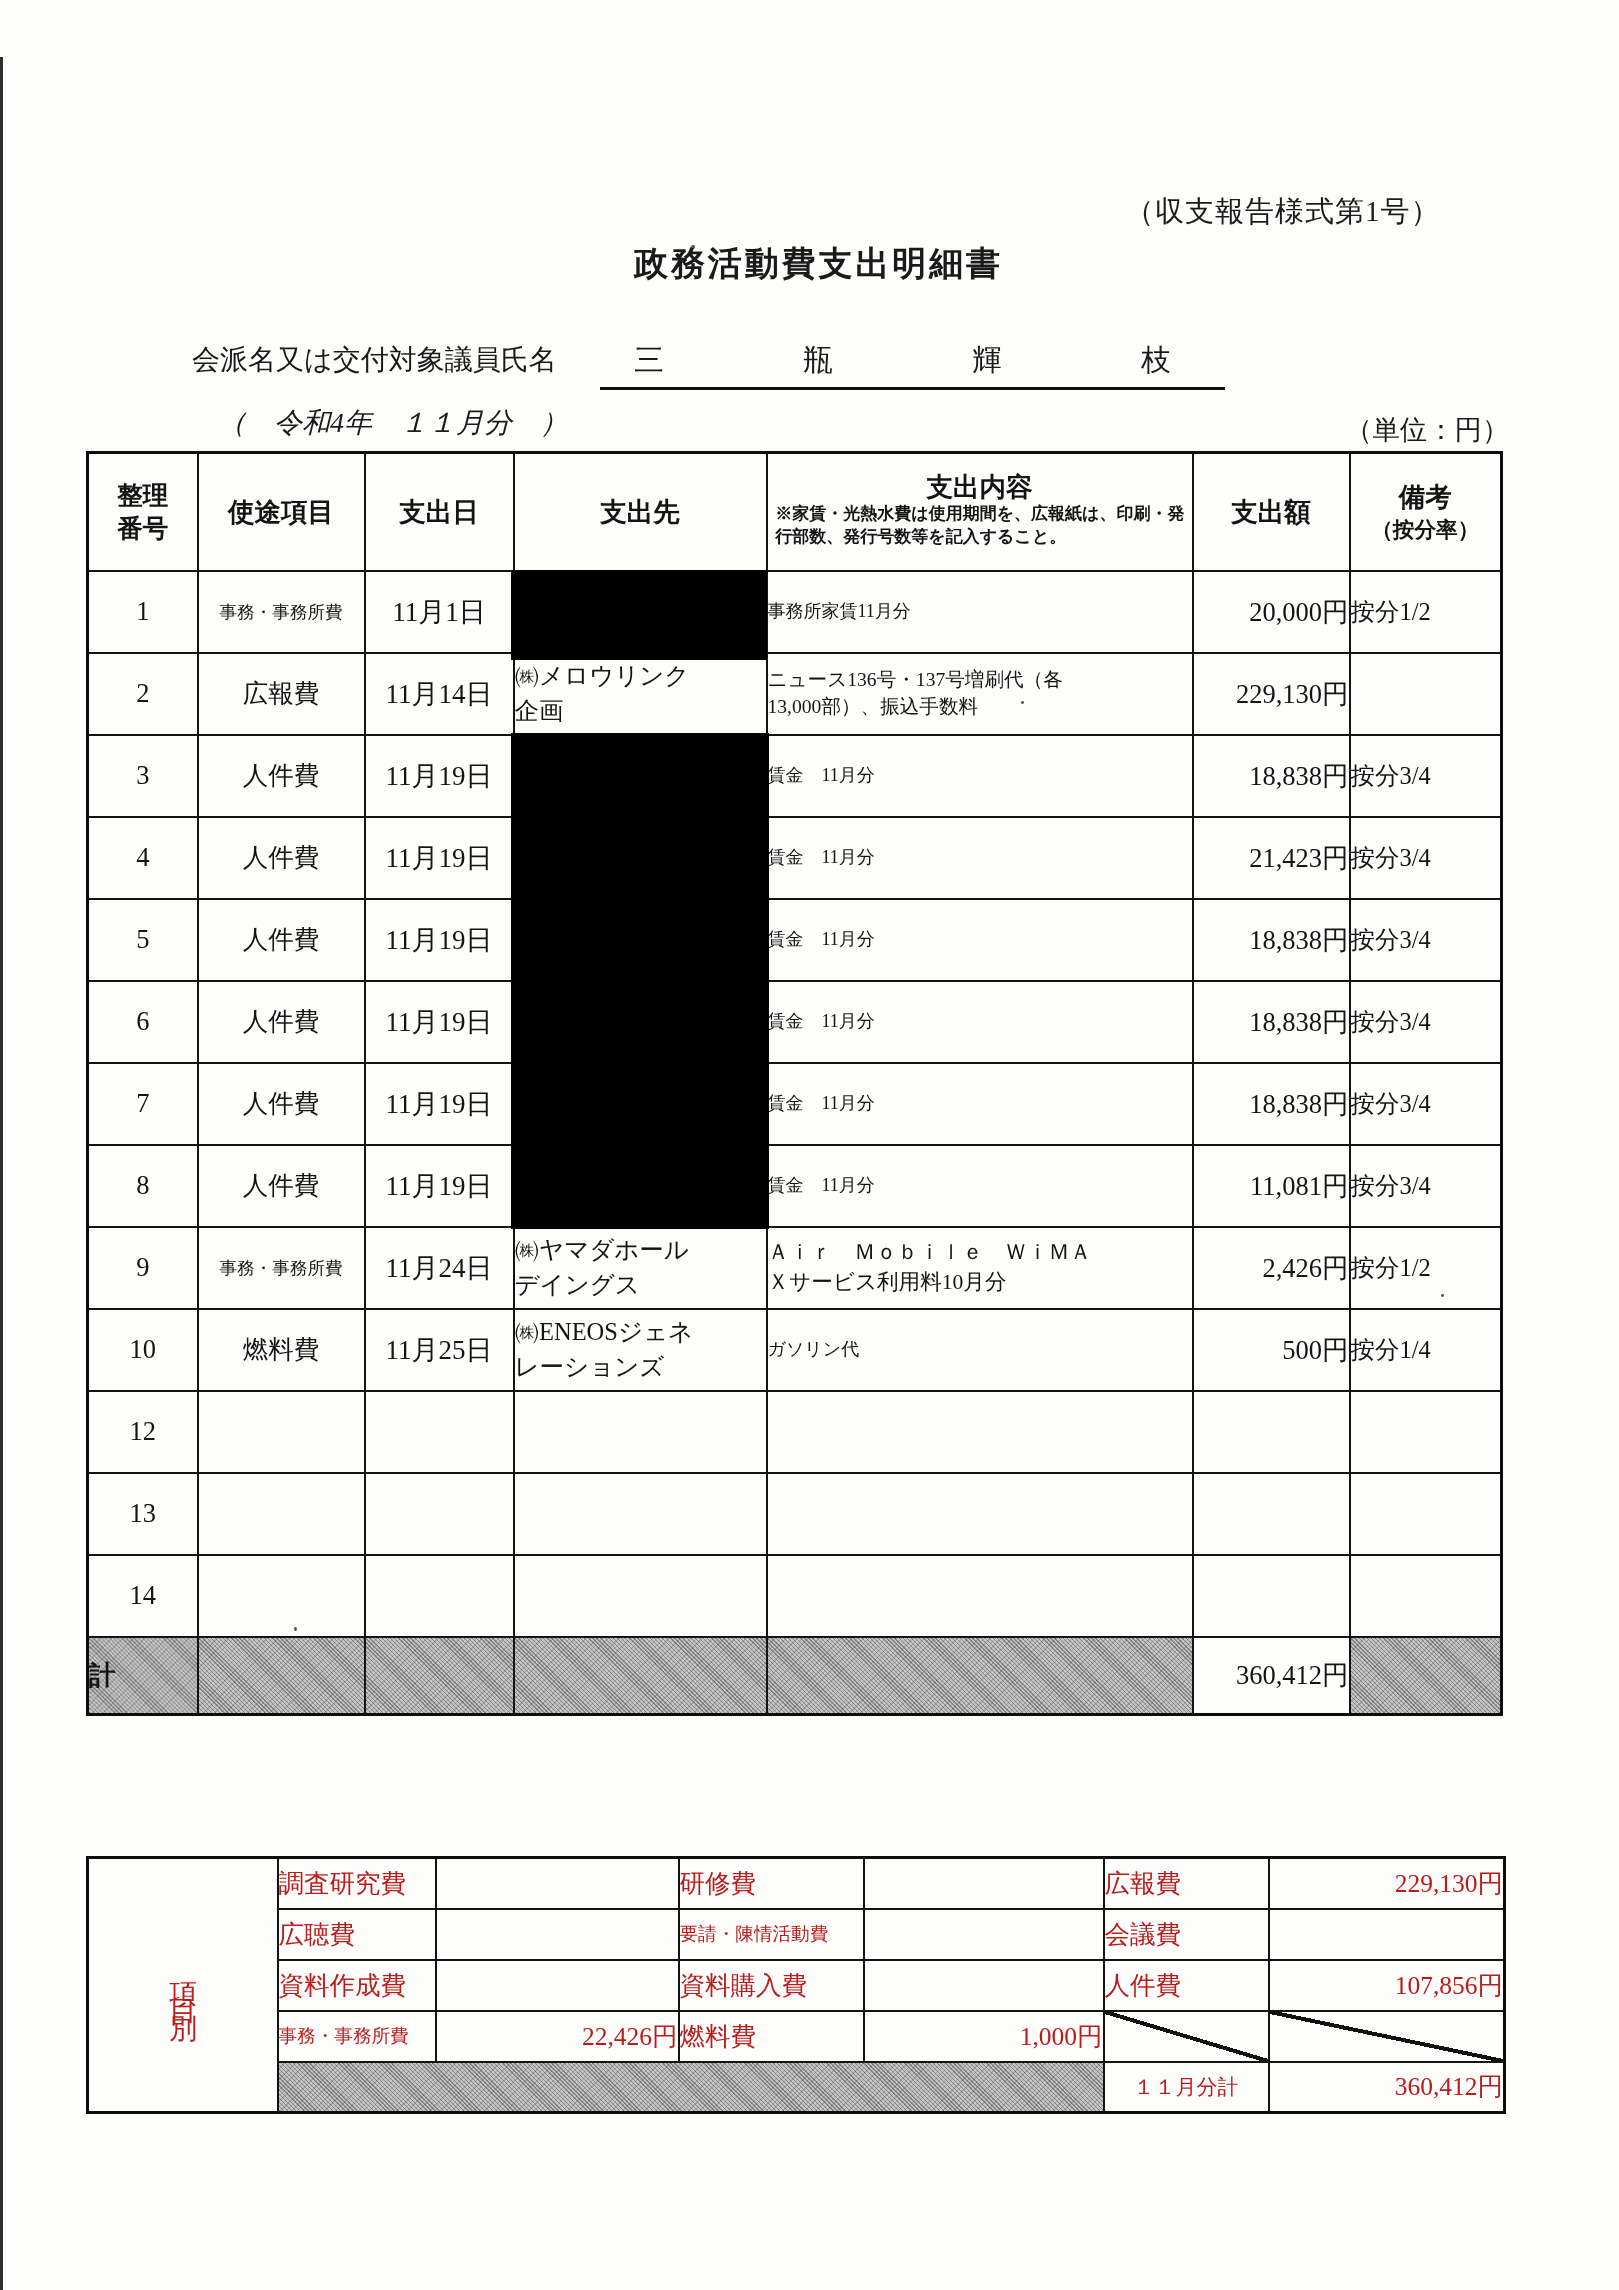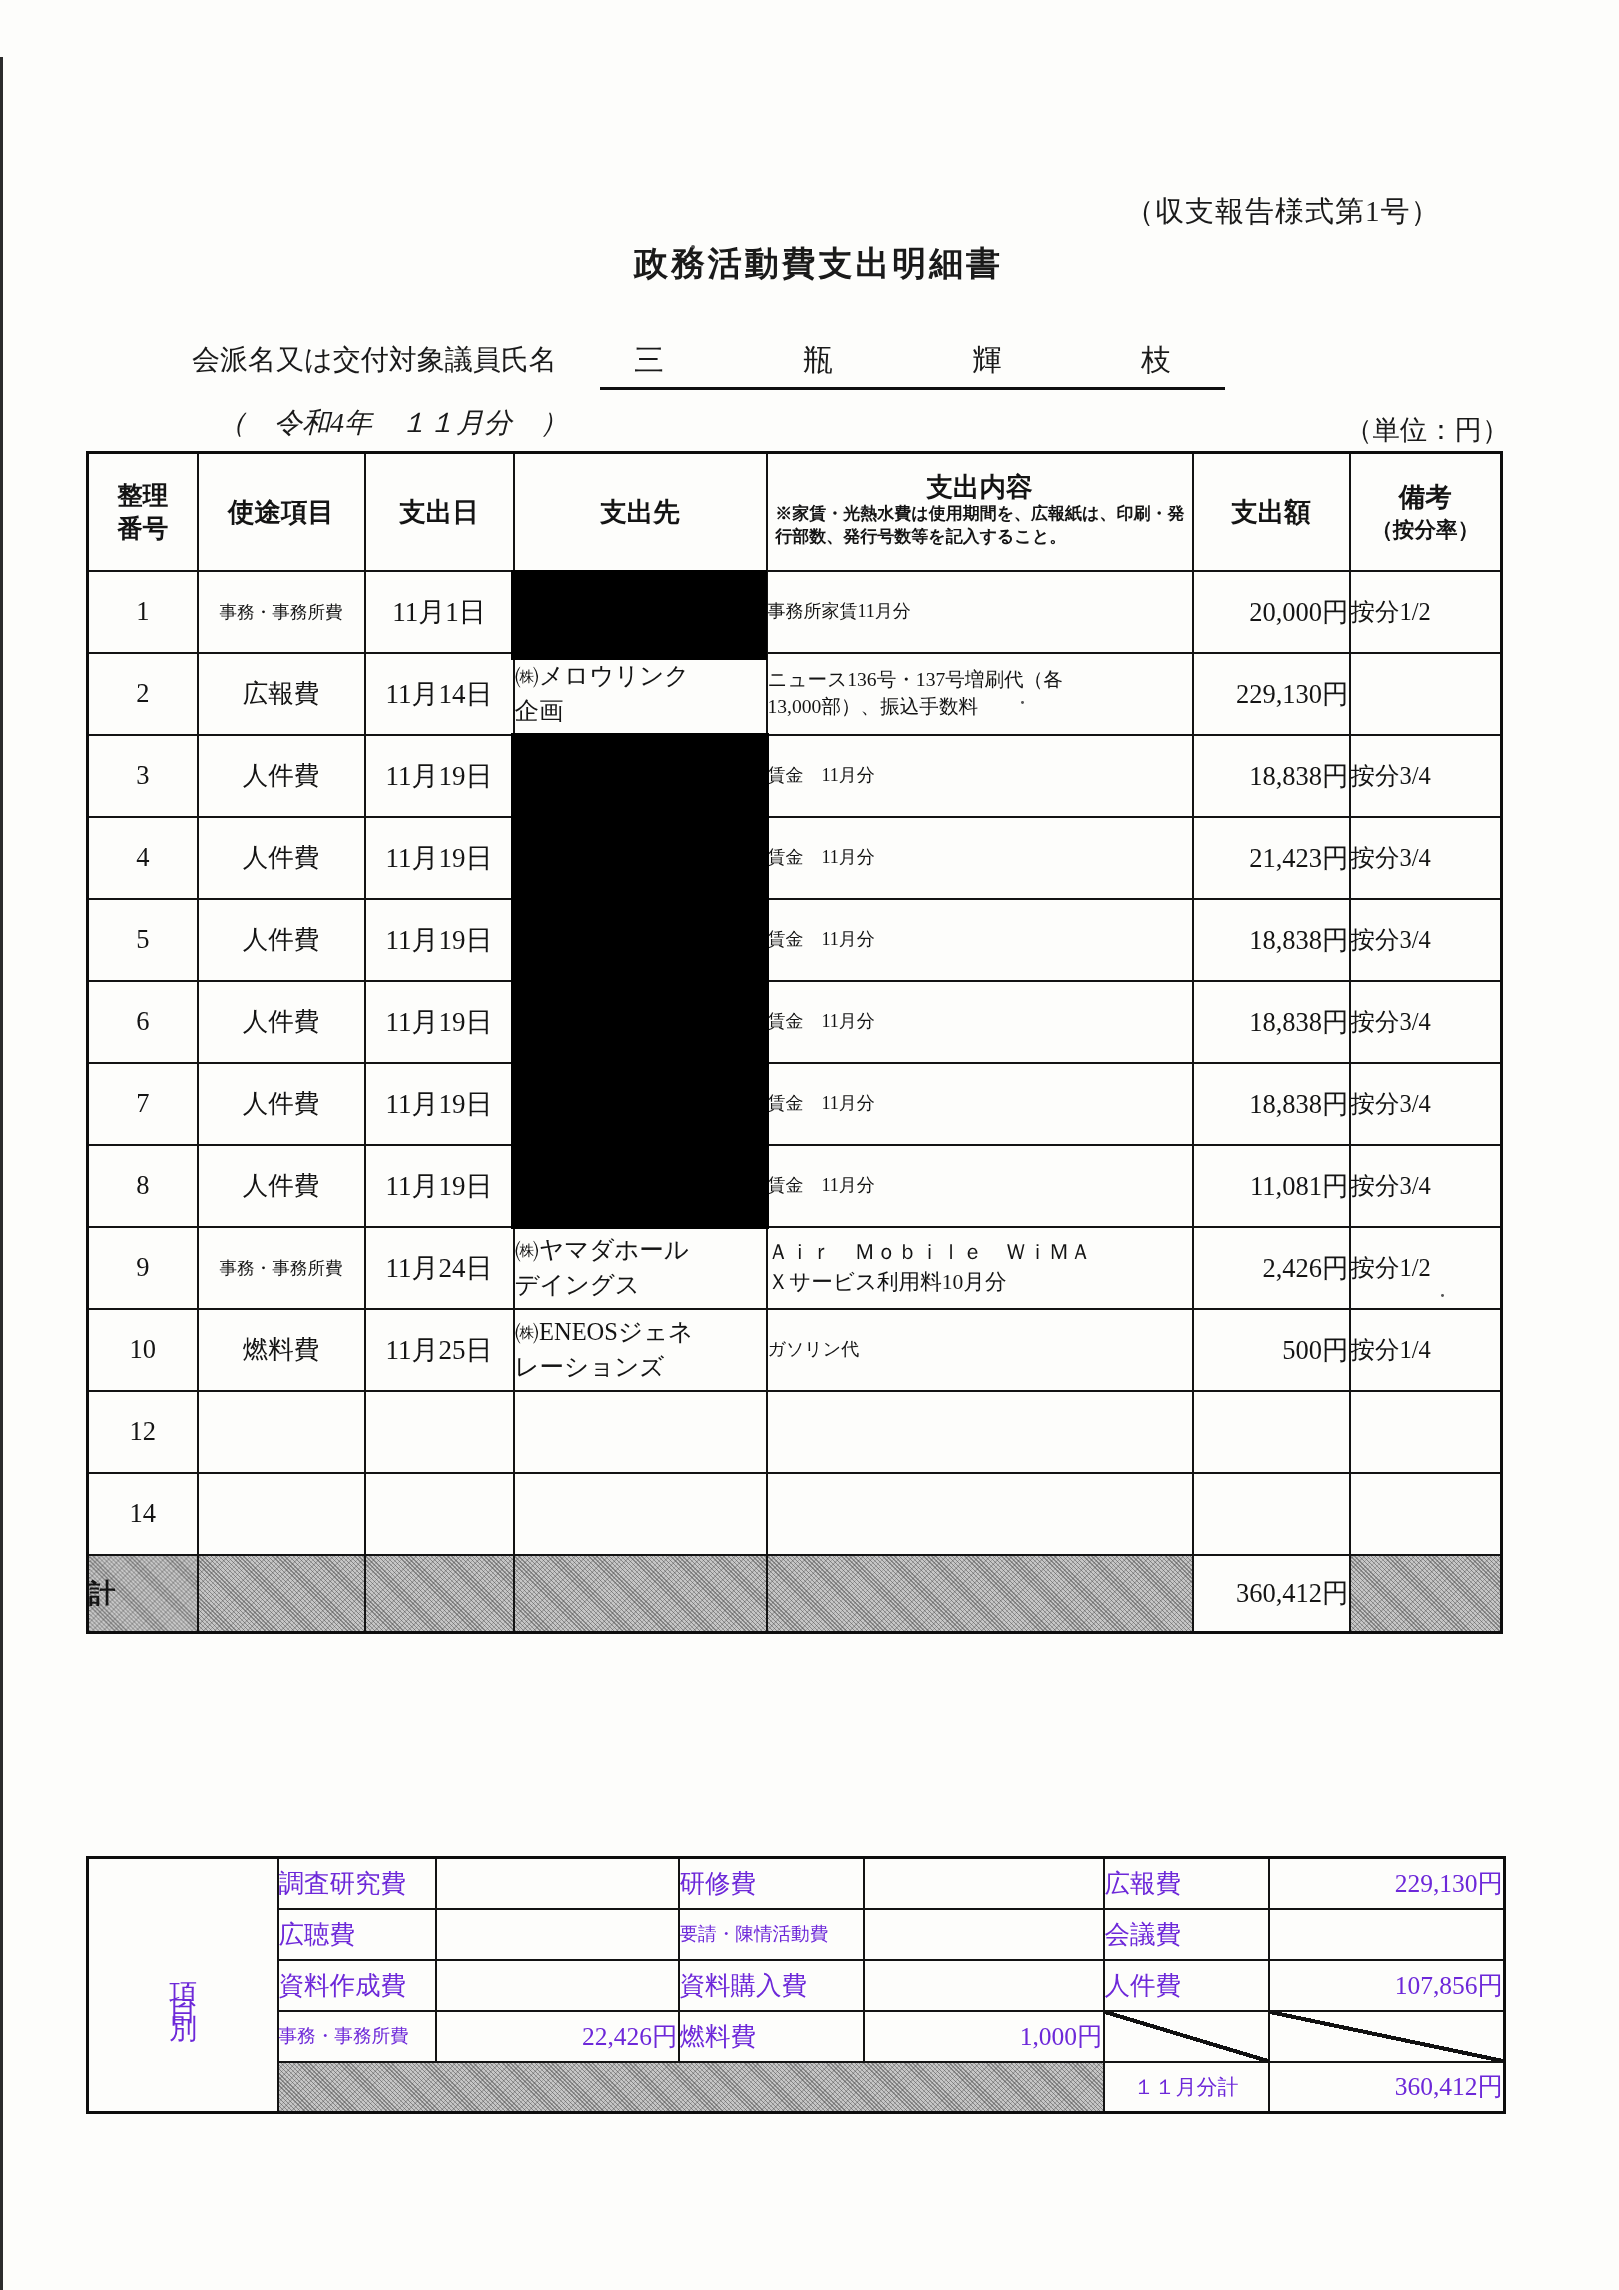--- a/index.html
+++ b/index.html
@@ -57,21 +57,21 @@
       repeating-linear-gradient(-45deg, rgba(110,110,110,.38) 0 1px, transparent 1px 3.9px);
   }
   .total-label-cell{font-size:26.5px;text-align:left;padding-left:8.8px;font-weight:600;}
 
   .redaction{position:absolute;background:#000;}
   .redaction-1{left:511px;top:570px;width:256px;height:90px;}
   .redaction-2{left:511px;top:733px;width:258px;height:496px;}
 
   
   .t-sum{position:absolute;left:86px;top:1856px;border:3.9px solid #0d0d0d;}
-  .t-sum td{border:2.5px solid #131313;padding:0;vertical-align:middle;color:#6d28d9;overflow:hidden;}
+  .t-sum td{border:2.5px solid #131313;padding:0;vertical-align:middle;color:#b91c1c;overflow:hidden;}
   .t-sum tr{height:51px;}
   .side-label-cell{text-align:center;}
   .side-label{writing-mode:vertical-rl;text-orientation:upright;letter-spacing:15.7px;font-size:28px;margin:0 auto;}
   .s-label{font-size:25.5px;text-align:left;padding-left:8.8px;}
   .s-label.small{font-size:18.6px;}
   .s-value{font-size:25.5px;text-align:right;padding-right:23.5px;}
   .s-total-label{font-size:21px;text-align:center;}
   .diag{
     background-image:linear-gradient(to top right,
       transparent calc(50% - 2px), #111 calc(50% - 2px),
@@ -235,20 +235,29 @@
       <tr>
         <td class="c-no">12</td>
         <td class="c-cat"></td>
         <td class="c-date"></td>
         <td class="c-payee"></td>
         <td class="c-content"></td>
         <td class="c-amount"></td>
         <td class="c-note"></td>
       </tr>
       <tr>
+        <td class="c-no">13</td>
+        <td class="c-cat"></td>
+        <td class="c-date"></td>
+        <td class="c-payee"></td>
+        <td class="c-content"></td>
+        <td class="c-amount"></td>
+        <td class="c-note"></td>
+      </tr>
+      <tr>
         <td class="c-no">14</td>
         <td class="c-cat"></td>
         <td class="c-date"></td>
         <td class="c-payee"></td>
         <td class="c-content"></td>
         <td class="c-amount"></td>
         <td class="c-note"></td>
       </tr>
       <tr class="total-row">
         <td class="hatch total-label-cell">計</td>

